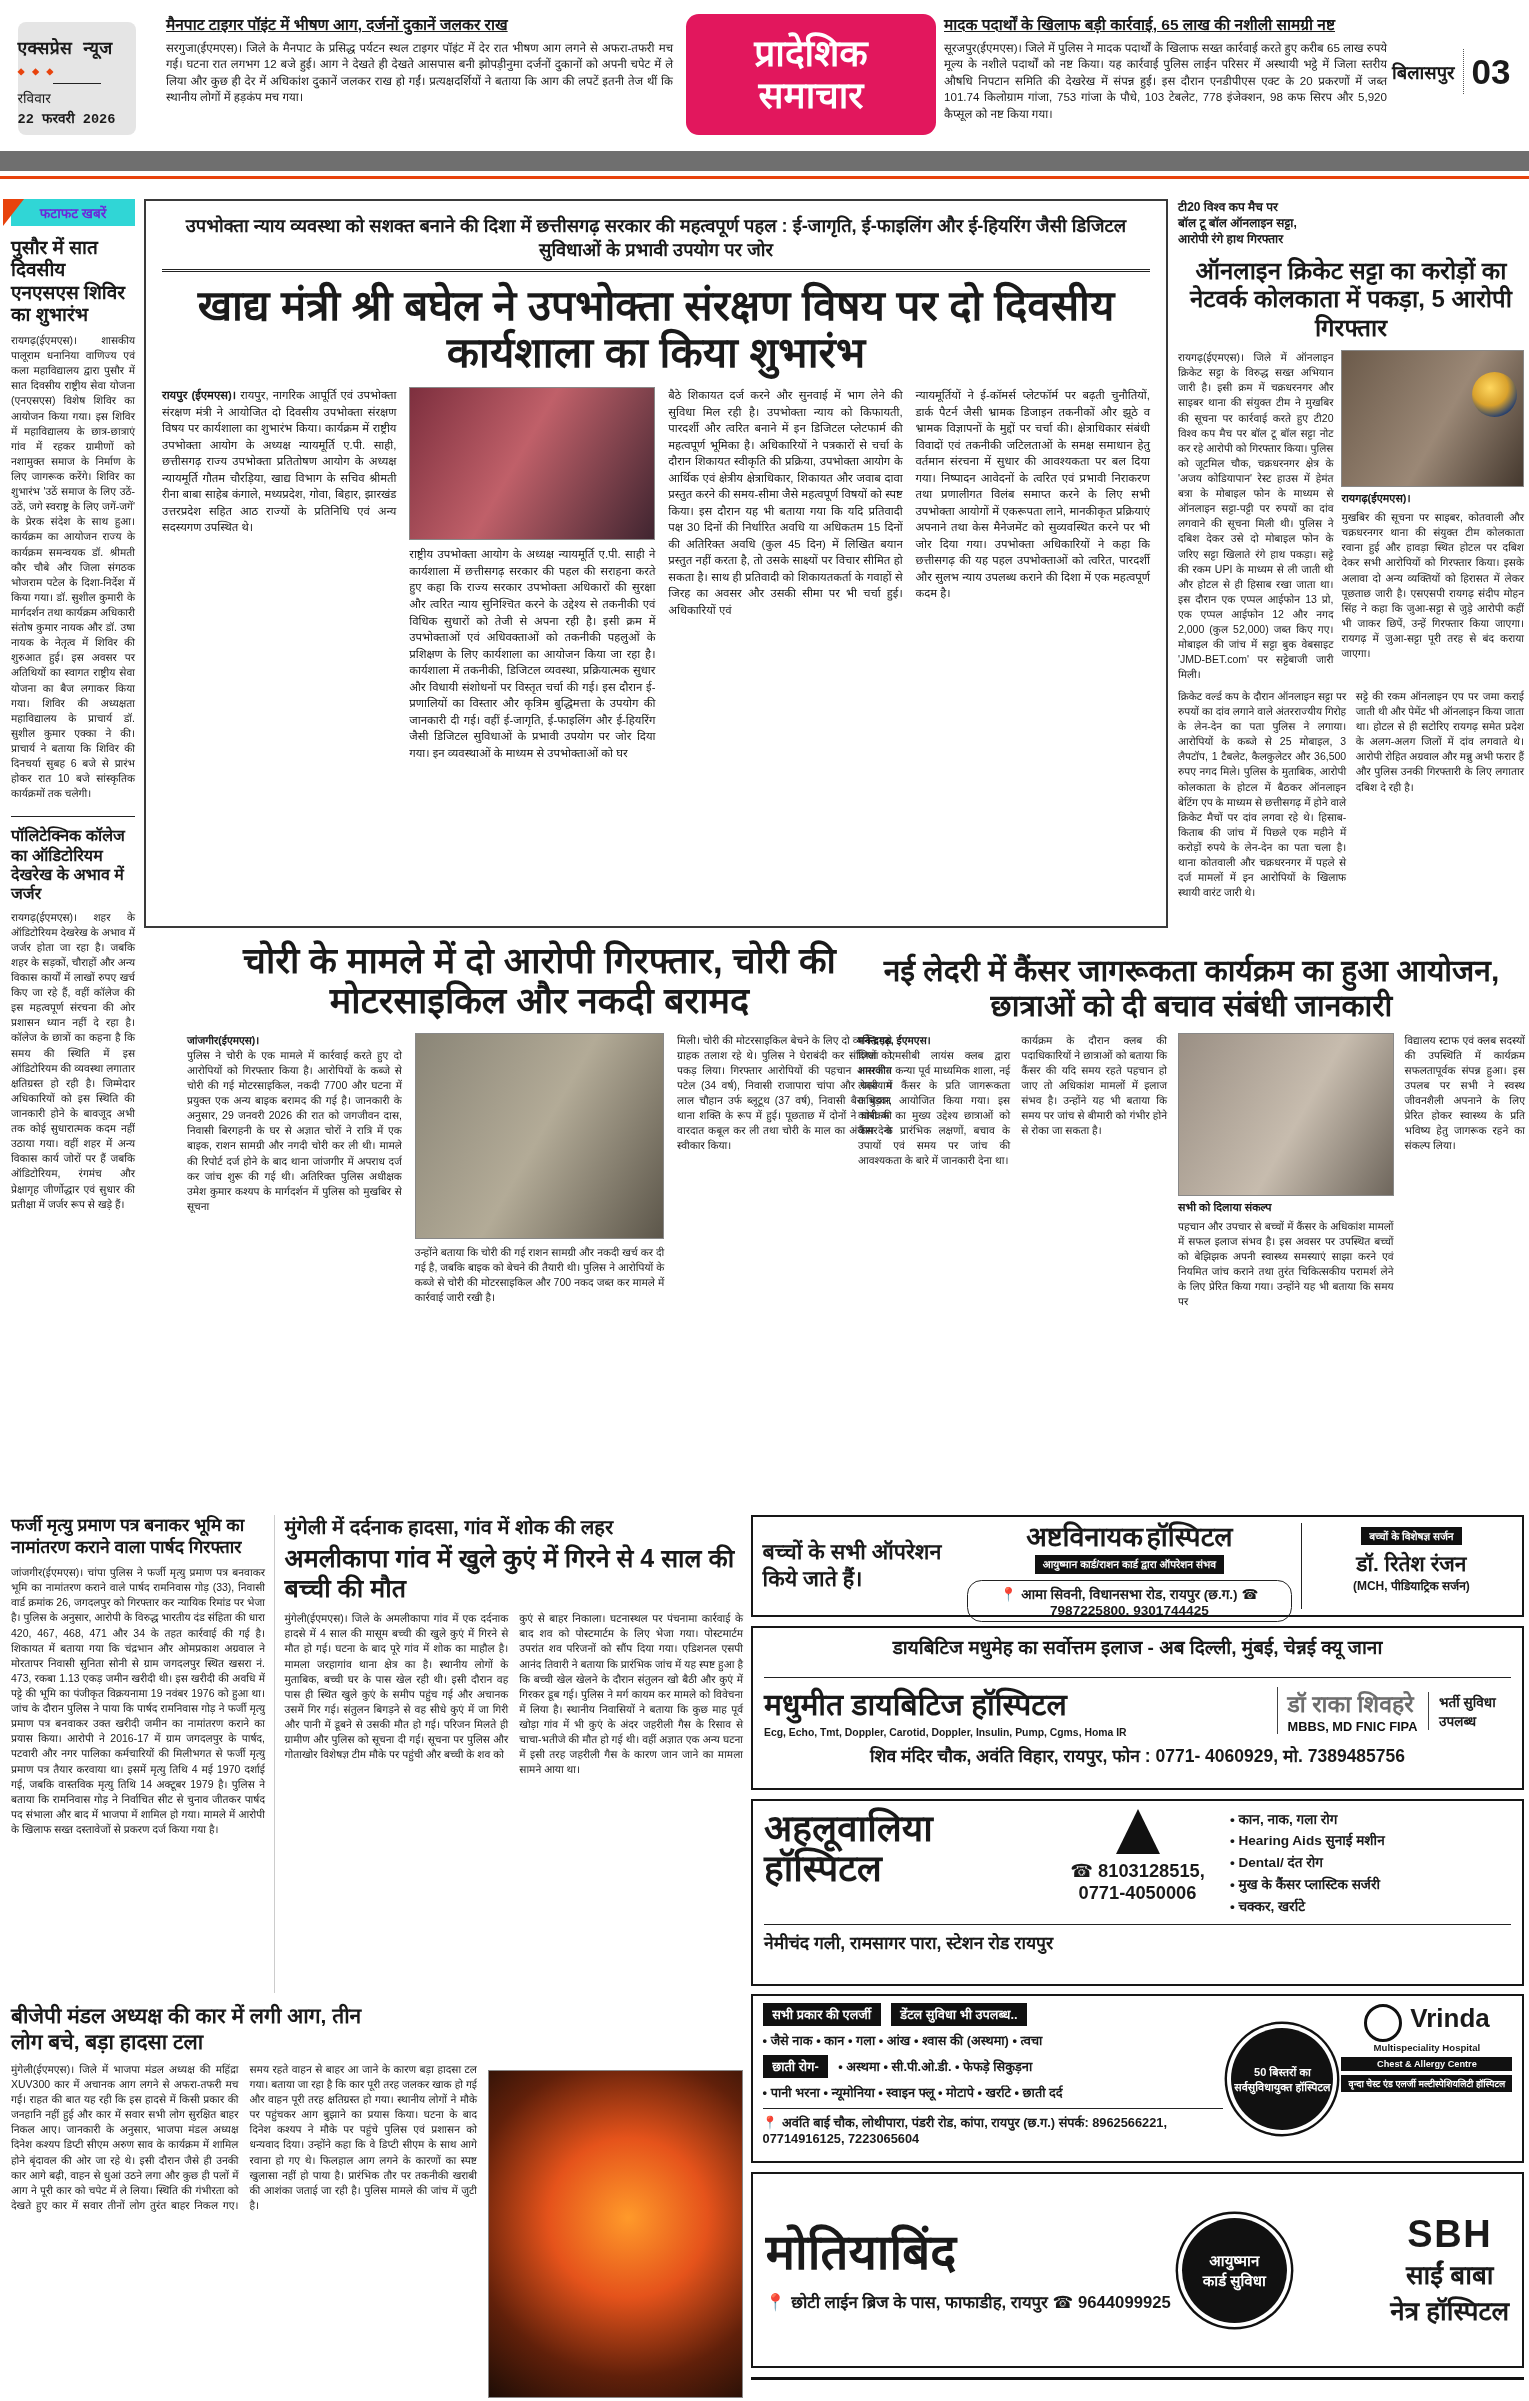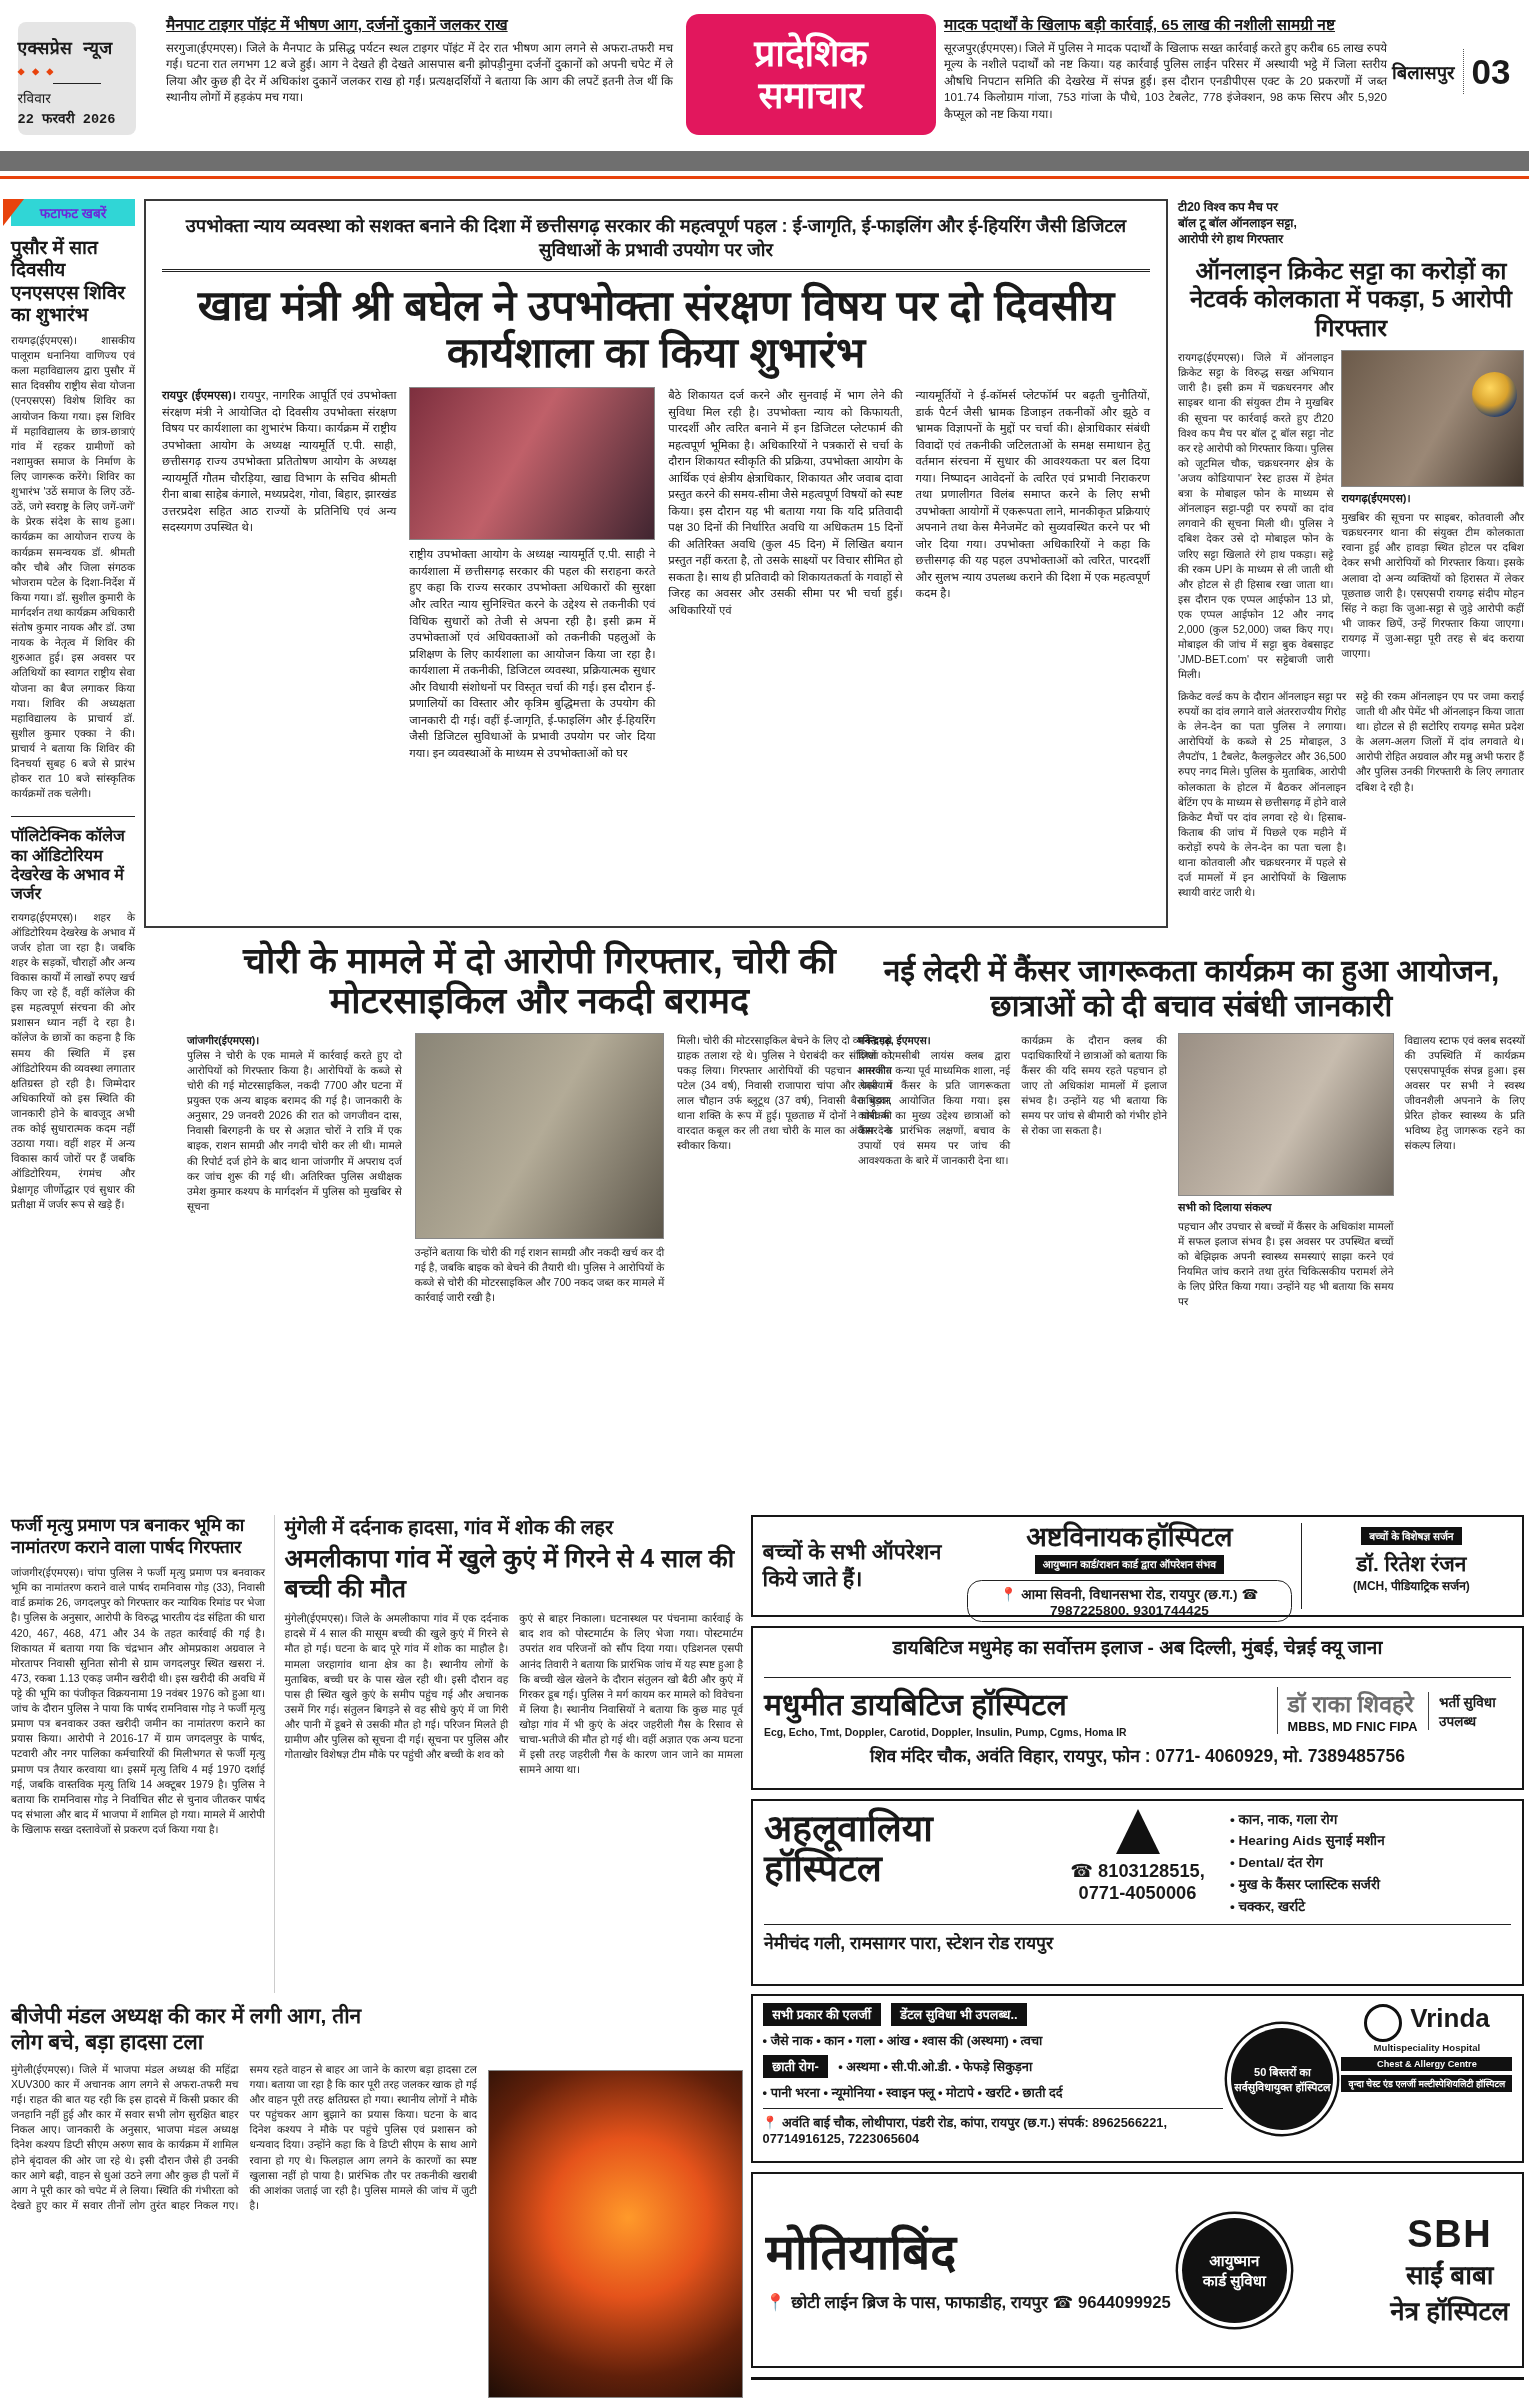--- a/index.html
+++ b/index.html
@@ -223,21 +223,21 @@
     <div class="small-body just" style="width:24%;">
       <div class="byline">मनेन्द्रगढ़, ईएमएस।</div>
       <span>जिला एमसीबी लायंस क्लब द्वारा शासकीय कन्या पूर्व माध्यमिक शाला, नई लेदरी में कैंसर के प्रति जागरूकता अभियान आयोजित किया गया। इस कार्यक्रम का मुख्य उद्देश्य छात्राओं को कैंसर के प्रारंभिक लक्षणों, बचाव के उपायों एवं समय पर जांच की आवश्यकता के बारे में जानकारी देना था।</span>
     </div>
     <div class="small-body just" style="width:23%;">कार्यक्रम के दौरान क्लब की पदाधिकारियों ने छात्राओं को बताया कि कैंसर की यदि समय रहते पहचान हो जाए तो अधिकांश मामलों में इलाज संभव है। उन्होंने यह भी बताया कि समय पर जांच से बीमारी को गंभीर होने से रोका जा सकता है।</div>
     <div style="width:34%;">
       <div class="photo ph-cancer"></div>
       <div class="caption">सभी को दिलाया संकल्प</div>
       <div class="small-body just" style="margin-top:4.8px;">पहचान और उपचार से बच्चों में कैंसर के अधिकांश मामलों में सफल इलाज संभव है। इस अवसर पर उपस्थित बच्चों को बेझिझक अपनी स्वास्थ्य समस्याएं साझा करने एवं नियमित जांच कराने तथा तुरंत चिकित्सकीय परामर्श लेने के लिए प्रेरित किया गया। उन्होंने यह भी बताया कि समय पर</div>
     </div>
-    <div class="small-body just" style="width:19%;">विद्यालय स्टाफ एवं क्लब सदस्यों की उपस्थिति में कार्यक्रम एसएसपापूर्वक संपन्न हुआ। इस अवसर पर सभी ने स्वस्थ जीवनशैली अपनाने के लिए प्रेरित होकर स्वास्थ्य के प्रति भविष्य हेतु जागरूक रहने का संकल्प लिया।</div>
+    <div class="small-body just" style="width:19%;">विद्यालय स्टाफ एवं क्लब सदस्यों की उपस्थिति में कार्यक्रम सफलतापूर्वक संपन्न हुआ। इस उपलब पर सभी ने स्वस्थ जीवनशैली अपनाने के लिए प्रेरित होकर स्वास्थ्य के प्रति भविष्य हेतु जागरूक रहने का संकल्प लिया।</div>
   </div>
 </div>
 
 <div class="abs" style="left:11px;top:1515px;width:254px;height:478px;">
   <div class="bt-h">फर्जी मृत्यु प्रमाण पत्र बनाकर भूमि का नामांतरण कराने वाला पार्षद गिरफ्तार</div>
   <div class="small-body just">जांजगीर(ईएमएस)। चांपा पुलिस ने फर्जी मृत्यु प्रमाण पत्र बनवाकर भूमि का नामांतरण कराने वाले पार्षद रामनिवास गोड़ (33), निवासी वार्ड क्रमांक 26, जगदलपुर को गिरफ्तार कर न्यायिक रिमांड पर भेजा है। पुलिस के अनुसार, आरोपी के विरुद्ध भारतीय दंड संहिता की धारा 420, 467, 468, 471 और 34 के तहत कार्रवाई की गई है। शिकायत में बताया गया कि चंद्रभान और ओमप्रकाश अग्रवाल ने मोरतापर निवासी सुनिता सोनी से ग्राम जगदलपुर स्थित खसरा नं. 473, रकबा 1.13 एकड़ जमीन खरीदी थी। इस खरीदी की अवधि में पट्टे की भूमि का पंजीकृत विक्रयनामा 19 नवंबर 1976 को हुआ था। जांच के दौरान पुलिस ने पाया कि पार्षद रामनिवास गोड़ ने फर्जी मृत्यु प्रमाण पत्र बनवाकर उक्त खरीदी जमीन का नामांतरण कराने का प्रयास किया। आरोपी ने 2016-17 में ग्राम जगदलपुर के पार्षद, पटवारी और नगर पालिका कर्मचारियों की मिलीभगत से फर्जी मृत्यु प्रमाण पत्र तैयार करवाया था। इसमें मृत्यु तिथि 4 मई 1970 दर्शाई गई, जबकि वास्तविक मृत्यु तिथि 14 अक्टूबर 1979 है। पुलिस ने बताया कि रामनिवास गोड़ ने निर्वाचित सीट से चुनाव जीतकर पार्षद पद संभाला और बाद में भाजपा में शामिल हो गया। मामले में आरोपी के खिलाफ सख्त दस्तावेजों से प्रकरण दर्ज किया गया है।</div>
 </div>
 
 <div class="abs" style="left:274px;top:1515px;width:469px;height:478px;border-left:1.6px solid #ccc;padding-left:9.6px;box-sizing:border-box;">
   <div class="well-h1">मुंगेली में दर्दनाक हादसा, गांव में शोक की लहर</div>

